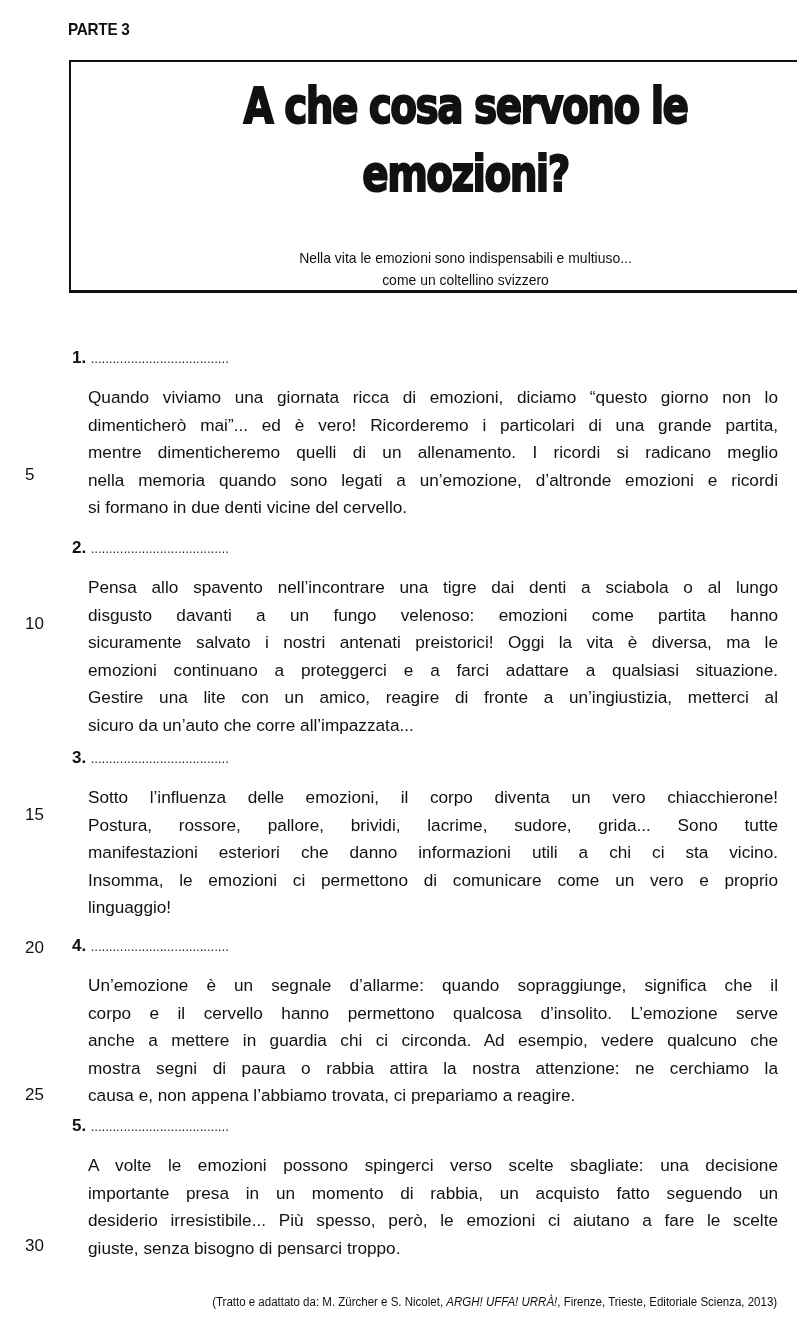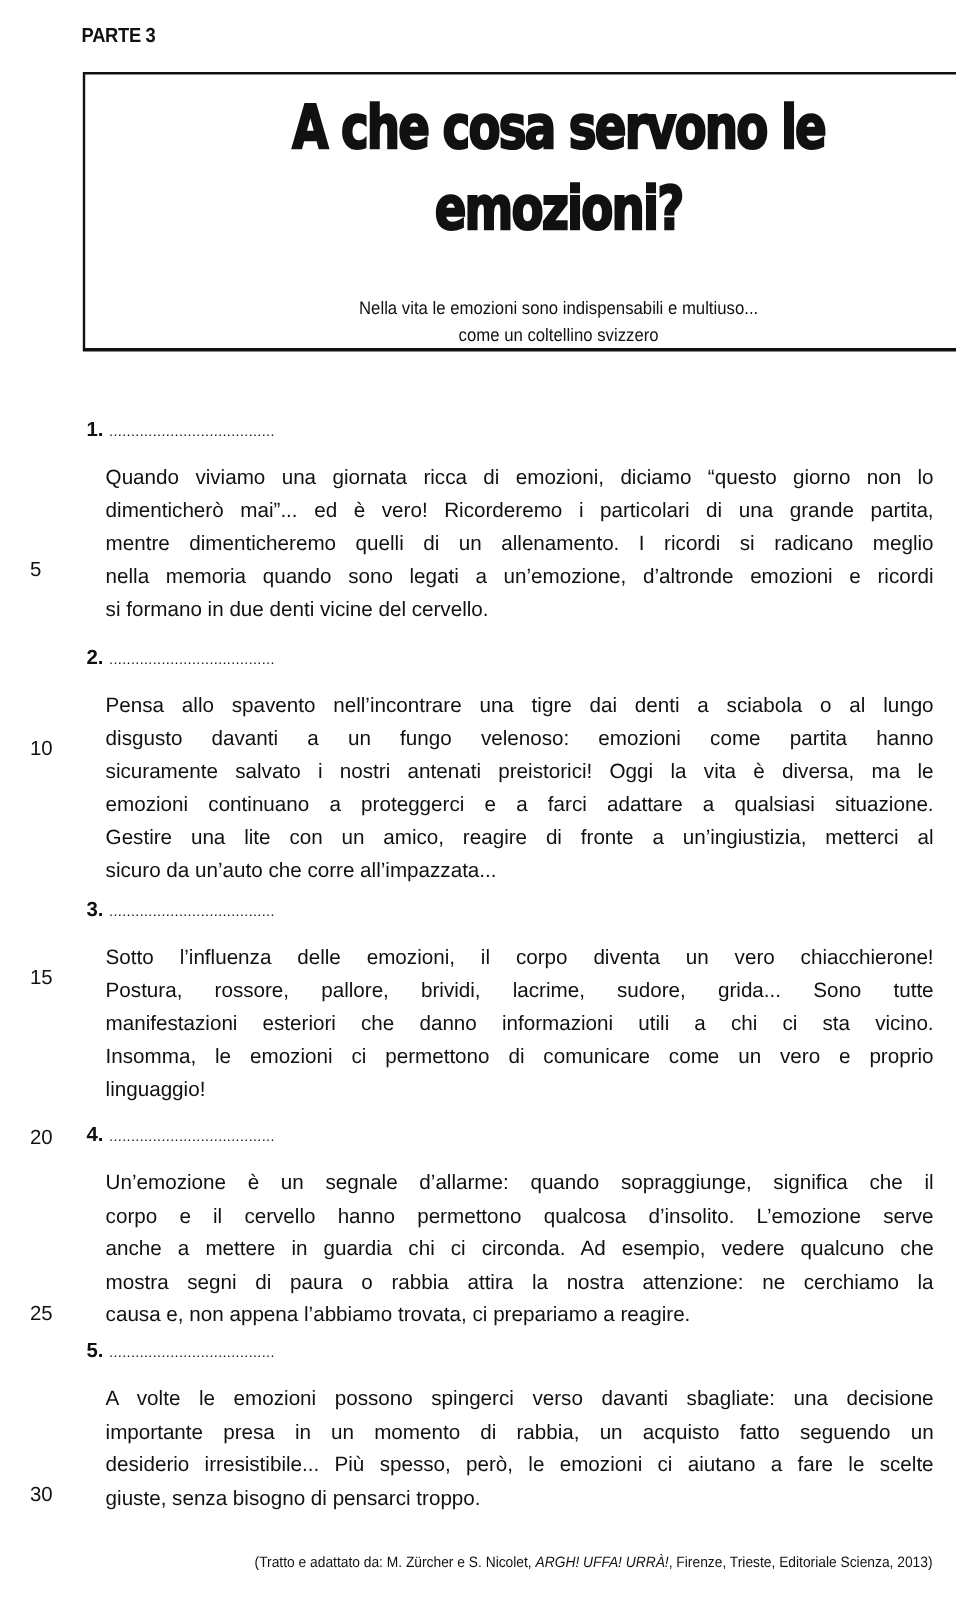--- a/index.html
+++ b/index.html
@@ -122,21 +122,21 @@
     <span class="line last">causa e, non appena l’abbiamo trovata, ci prepariamo a reagire.</span>
   </div>
 </div>
 
 <div class="section" style="top:1114px;">
   <div class="sec-head">
     <span>5.</span>
     <span class="dots">......................................</span>
   </div>
   <div class="para">
-    <span class="line">A volte le emozioni possono spingerci verso davanti sbagliate: una decisione</span>
+    <span class="line">A volte le emozioni possono spingerci verso scelte sbagliate: una decisione</span>
     <span class="line">importante presa in un momento di rabbia, un acquisto fatto seguendo un</span>
     <span class="line">desiderio irresistibile... Più spesso, però, le emozioni ci aiutano a fare le scelte</span>
     <span class="line last">giuste, senza bisogno di pensarci troppo.</span>
   </div>
 </div>
 
 <div class="line-num" style="top:461px;">5</div>
 <div class="line-num" style="top:610px;">10</div>
 <div class="line-num" style="top:754px;margin-top:47px;">15</div>
 <div class="line-num" style="top:934px;text-align:center;">20</div>

